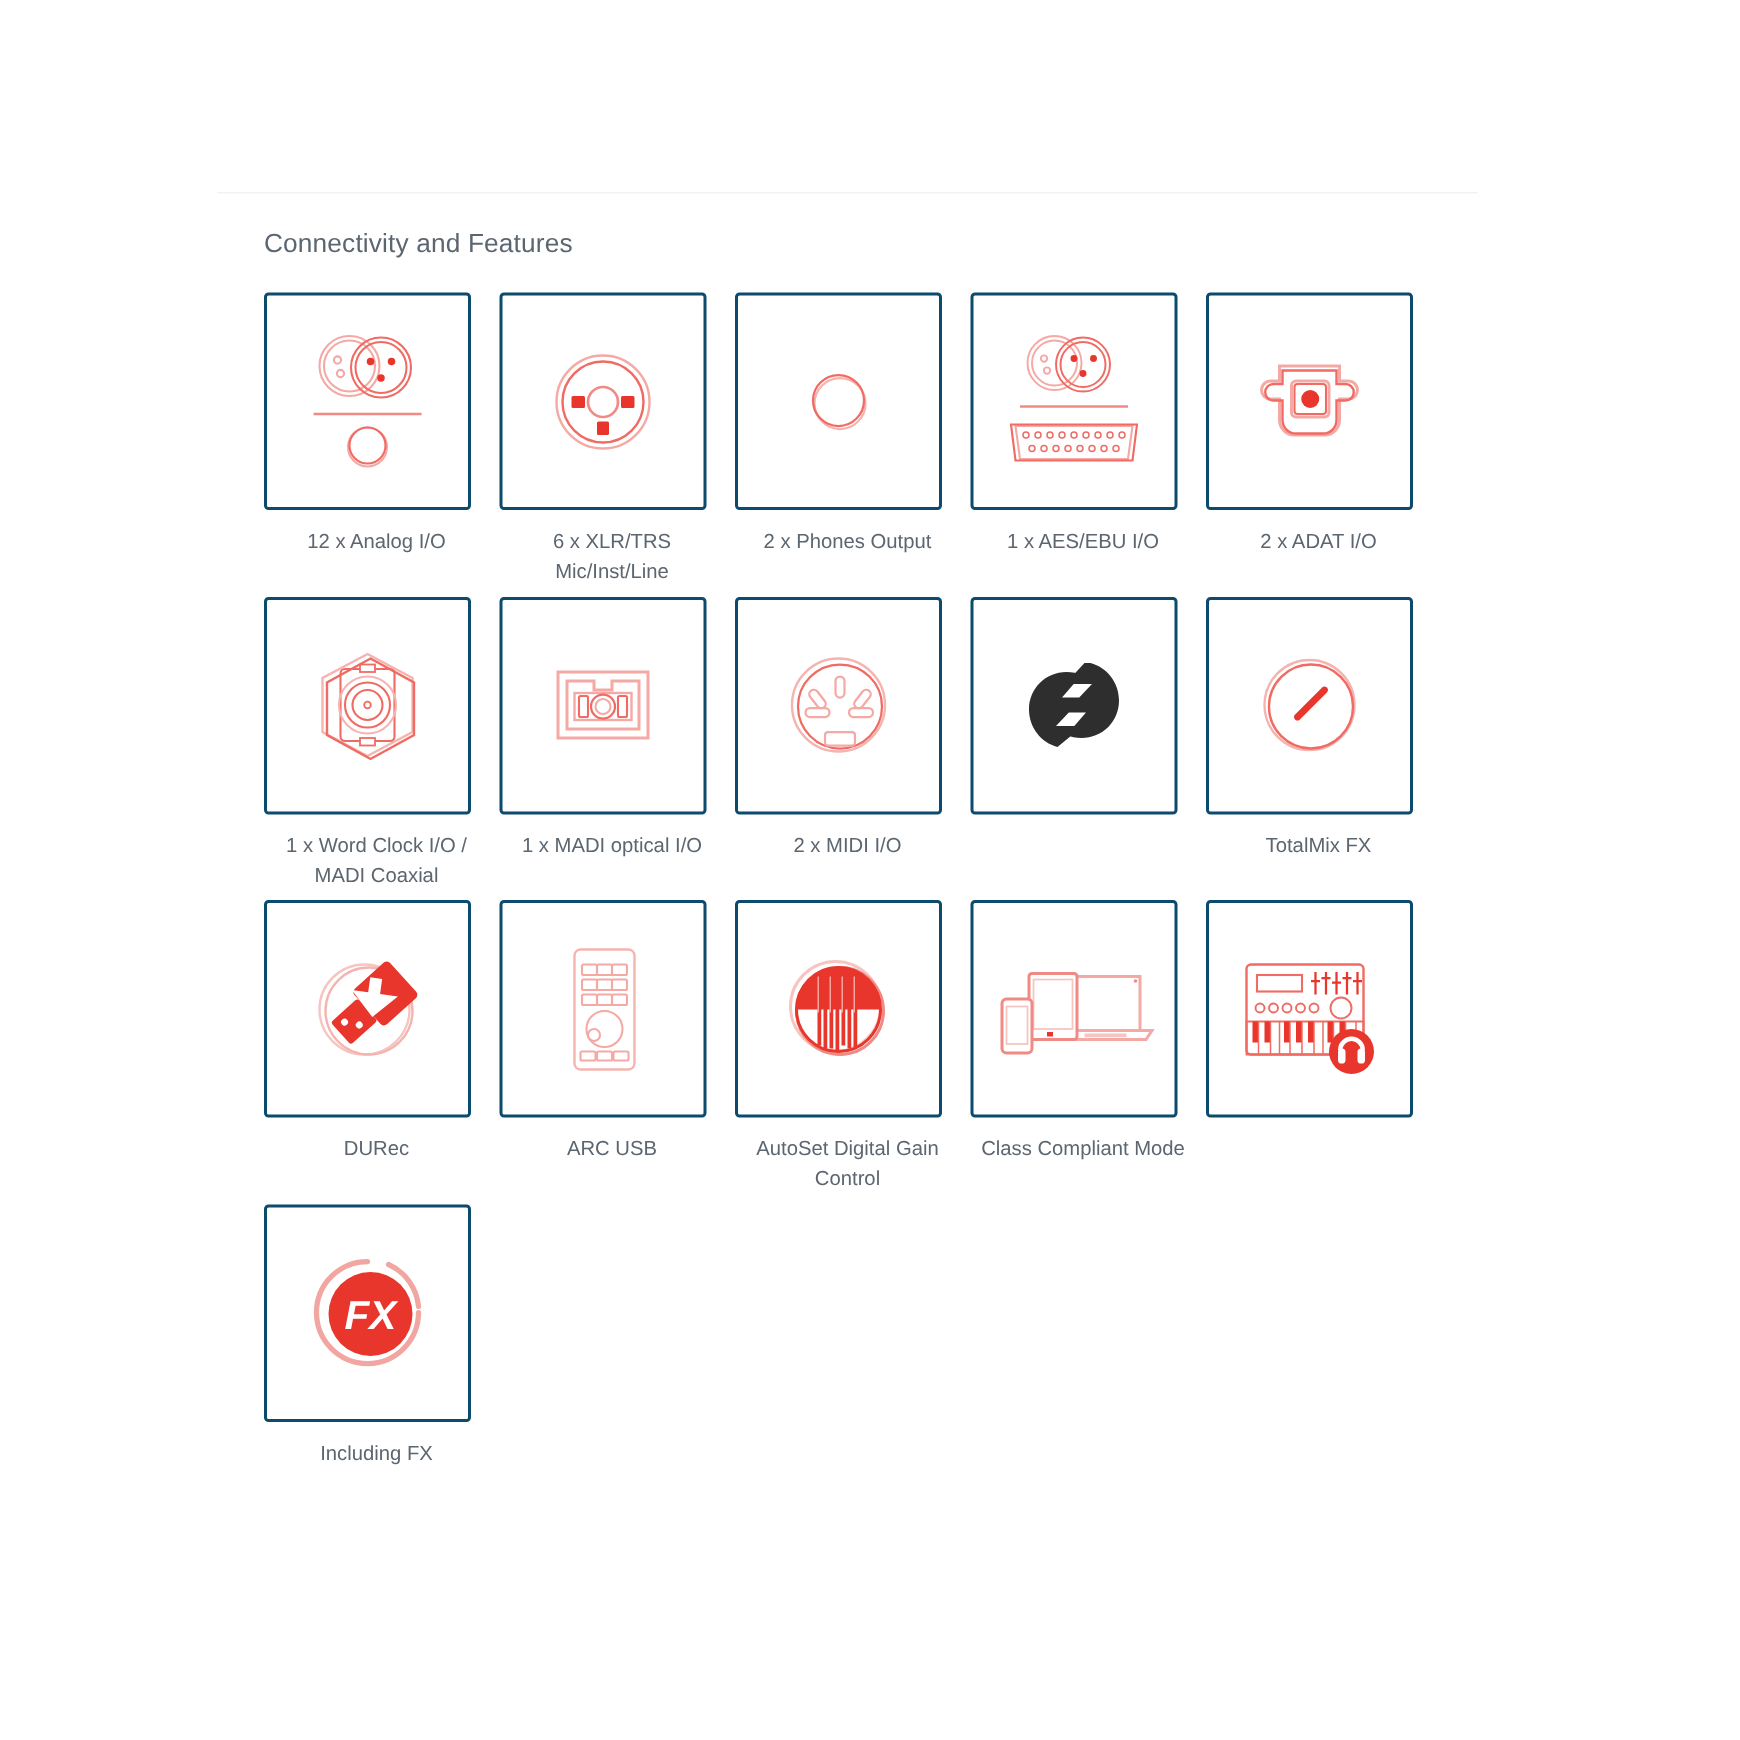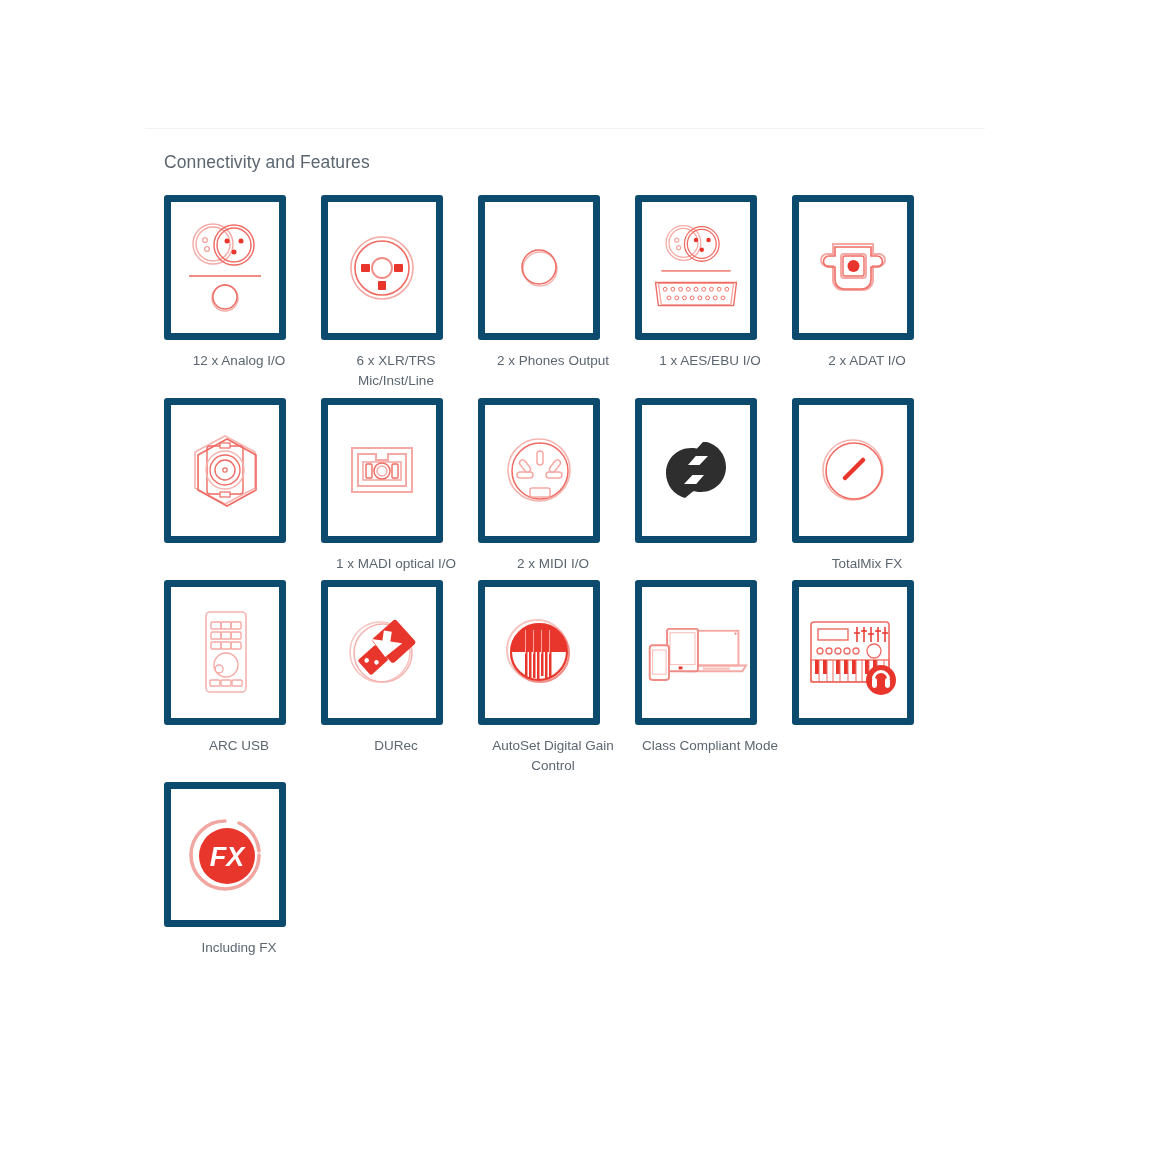--- a/index.html
+++ b/index.html
@@ -14,21 +14,21 @@
 
   .top-divider{
     position:absolute;
     left:145px; top:128px;
     width:840px; height:1px;
     background:#f2f2f3;
   }
 
   .section{
     position:absolute;
-    left:164px; top:152px;
+    left:176px; top:152px;
     width:790px;
   }
 
   .section-title{
     font-size:17.5px;
     color:#5c6670;
     font-weight:400;
     letter-spacing:.1px;
     margin:0 0 22px 0;
     line-height:1.2;
@@ -44,22 +44,22 @@
   .feature{
     width:140px;
     margin-right:17px;
     margin-bottom:6px;
     display:flex;
     flex-direction:column;
   }
   .feature:nth-child(5n){margin-right:0;}
 
   .tile{
-    width:122px;height:145px;
-    border:7px solid #0c4a6e;
+    width:138px;height:145px;
+    border:2px solid #0c4a6e;
     border-radius:3px;
     background:#fff;
     box-sizing:border-box;
     display:flex;
     align-items:center;
     justify-content:center;
   }
   .tile svg{display:block;}
 
   .caption{
@@ -206,20 +206,21 @@
             <polygon points="54,21 83,37 83,72 54,88 25,72 25,37" fill="none" stroke="#ef6b63" stroke-width="1.6"></polygon>
             <rect x="34" y="28" width="36" height="48" rx="3" fill="none" stroke="#ef6b63" stroke-width="1.4"></rect>
             <rect x="47" y="25" width="10" height="5" fill="#fff" stroke="#ef6b63" stroke-width="1.2"></rect>
             <rect x="47" y="74" width="10" height="5" fill="#fff" stroke="#ef6b63" stroke-width="1.2"></rect>
             <circle cx="52" cy="52" r="19" fill="none" stroke="#f5b4b0" stroke-width="1.4"></circle>
             <circle cx="52" cy="52" r="15" fill="none" stroke="#ef6b63" stroke-width="1.4"></circle>
             <circle cx="52" cy="52" r="10" fill="none" stroke="#ef6b63" stroke-width="1.4"></circle>
             <circle cx="52" cy="52" r="2.2" fill="none" stroke="#ef6b63" stroke-width="1.2"></circle>
           </svg>
         </div>
+        <div class="caption">1 x Word Clock I/O / MADI Coaxial</div>
       </div>
 
       <div class="feature">
         <div class="tile">
           <svg width="104" height="104" viewBox="0 0 104 104">
             <rect x="22" y="30" width="60" height="44" fill="none" stroke="#f5a9a4" stroke-width="2"></rect>
             <path d="M28 36 h18 v6 h12 v-6 h18 v32 h-48 z" fill="none" stroke="#f5a9a4" stroke-width="2"></path>
             <rect x="33" y="44" width="38" height="18" fill="none" stroke="#f5a9a4" stroke-width="1.6"></rect>
             <rect x="36" y="46" width="6" height="14" rx="1" fill="none" stroke="#ef6b63" stroke-width="1.4"></rect>
             <rect x="62" y="46" width="6" height="14" rx="1" fill="none" stroke="#ef6b63" stroke-width="1.4"></rect>
@@ -260,20 +261,40 @@
 
       <div class="feature">
         <div class="tile">
           <svg width="104" height="104" viewBox="0 0 104 104">
             <circle cx="52" cy="52" r="30" fill="none" stroke="#f5b4b0" stroke-width="1.6"></circle>
             <circle cx="53" cy="53" r="28" fill="none" stroke="#ef6b63" stroke-width="1.6"></circle>
             <line x1="44" y1="60" x2="62" y2="42" stroke="#e8362c" stroke-width="4.5" stroke-linecap="round"></line>
           </svg>
         </div>
         <div class="caption">TotalMix FX</div>
+      </div>
+
+      <div class="feature">
+        <div class="tile">
+          <svg width="104" height="104" viewBox="0 0 104 104">
+            <circle cx="50" cy="52" r="30" fill="none" stroke="#f7c5c1" stroke-width="1.6"></circle>
+            <circle cx="53" cy="53" r="29" fill="none" stroke="#f5b4b0" stroke-width="1.6"></circle>
+            <g transform="rotate(-42 52 52)" fill="#e8362c">
+              <rect x="28" y="42" width="24" height="20" rx="2"></rect>
+              <rect x="52" y="36" width="32" height="32" rx="3"></rect>
+            </g>
+            <g transform="rotate(-42 52 52)" fill="#ffffff">
+              <circle cx="35" cy="48" r="2.3"></circle>
+                <circle cx="41" cy="56" r="2.3"></circle>
+            </g>
+            <path d="M58 28 L58 44 L66 44 L54 58 L42 44 L50 44 L50 28 Z" fill="#ffffff" opacity="0"></path>
+            <path d="M72 41 L60 41 L60 31 L52 31 L52 41 L41 41 L57 57 Z" fill="#ffffff" transform="rotate(8 56 44)"></path>
+          </svg>
+        </div>
+        <div class="caption">DURec</div>
       </div>
 
       <div class="feature">
         <div class="tile">
           <svg width="104" height="104" viewBox="0 0 104 104">
             <rect x="33" y="12" width="40" height="80" rx="4" fill="none" stroke="#f5b4b0" stroke-width="1.6"></rect>
             <g fill="none" stroke="#f5a9a4" stroke-width="1.4">
               <rect x="38" y="22" width="10" height="7" rx="1"></rect>
               <rect x="48" y="22" width="10" height="7" rx="1"></rect>
               <rect x="58" y="22" width="10" height="7" rx="1"></rect>
@@ -285,40 +306,20 @@
               <rect x="58" y="42" width="10" height="7" rx="1"></rect>
               <circle cx="53" cy="65" r="12"></circle>
               <circle cx="46" cy="69" r="4"></circle>
               <rect x="37" y="80" width="10" height="6" rx="1"></rect>
               <rect x="48" y="80" width="10" height="6" rx="1"></rect>
               <rect x="59" y="80" width="10" height="6" rx="1"></rect>
             </g>
           </svg>
         </div>
         <div class="caption">ARC USB</div>
-      </div>
-
-      <div class="feature">
-        <div class="tile">
-          <svg width="104" height="104" viewBox="0 0 104 104">
-            <circle cx="50" cy="52" r="30" fill="none" stroke="#f7c5c1" stroke-width="1.6"></circle>
-            <circle cx="53" cy="53" r="29" fill="none" stroke="#f5b4b0" stroke-width="1.6"></circle>
-            <g transform="rotate(-42 52 52)" fill="#e8362c">
-              <rect x="28" y="42" width="24" height="20" rx="2"></rect>
-              <rect x="52" y="36" width="32" height="32" rx="3"></rect>
-            </g>
-            <g transform="rotate(-42 52 52)" fill="#ffffff">
-              <circle cx="35" cy="48" r="2.3"></circle>
-                <circle cx="41" cy="56" r="2.3"></circle>
-            </g>
-            <path d="M58 28 L58 44 L66 44 L54 58 L42 44 L50 44 L50 28 Z" fill="#ffffff" opacity="0"></path>
-            <path d="M72 41 L60 41 L60 31 L52 31 L52 41 L41 41 L57 57 Z" fill="#ffffff" transform="rotate(8 56 44)"></path>
-          </svg>
-        </div>
-        <div class="caption">DURec</div>
       </div>
 
       <div class="feature">
         <div class="tile">
           <svg width="104" height="104" viewBox="0 0 104 104">
             <defs>
               <clipPath id="ringclip">
                   <circle cx="52" cy="52" r="28"></circle>
                 </clipPath>
             </defs>

